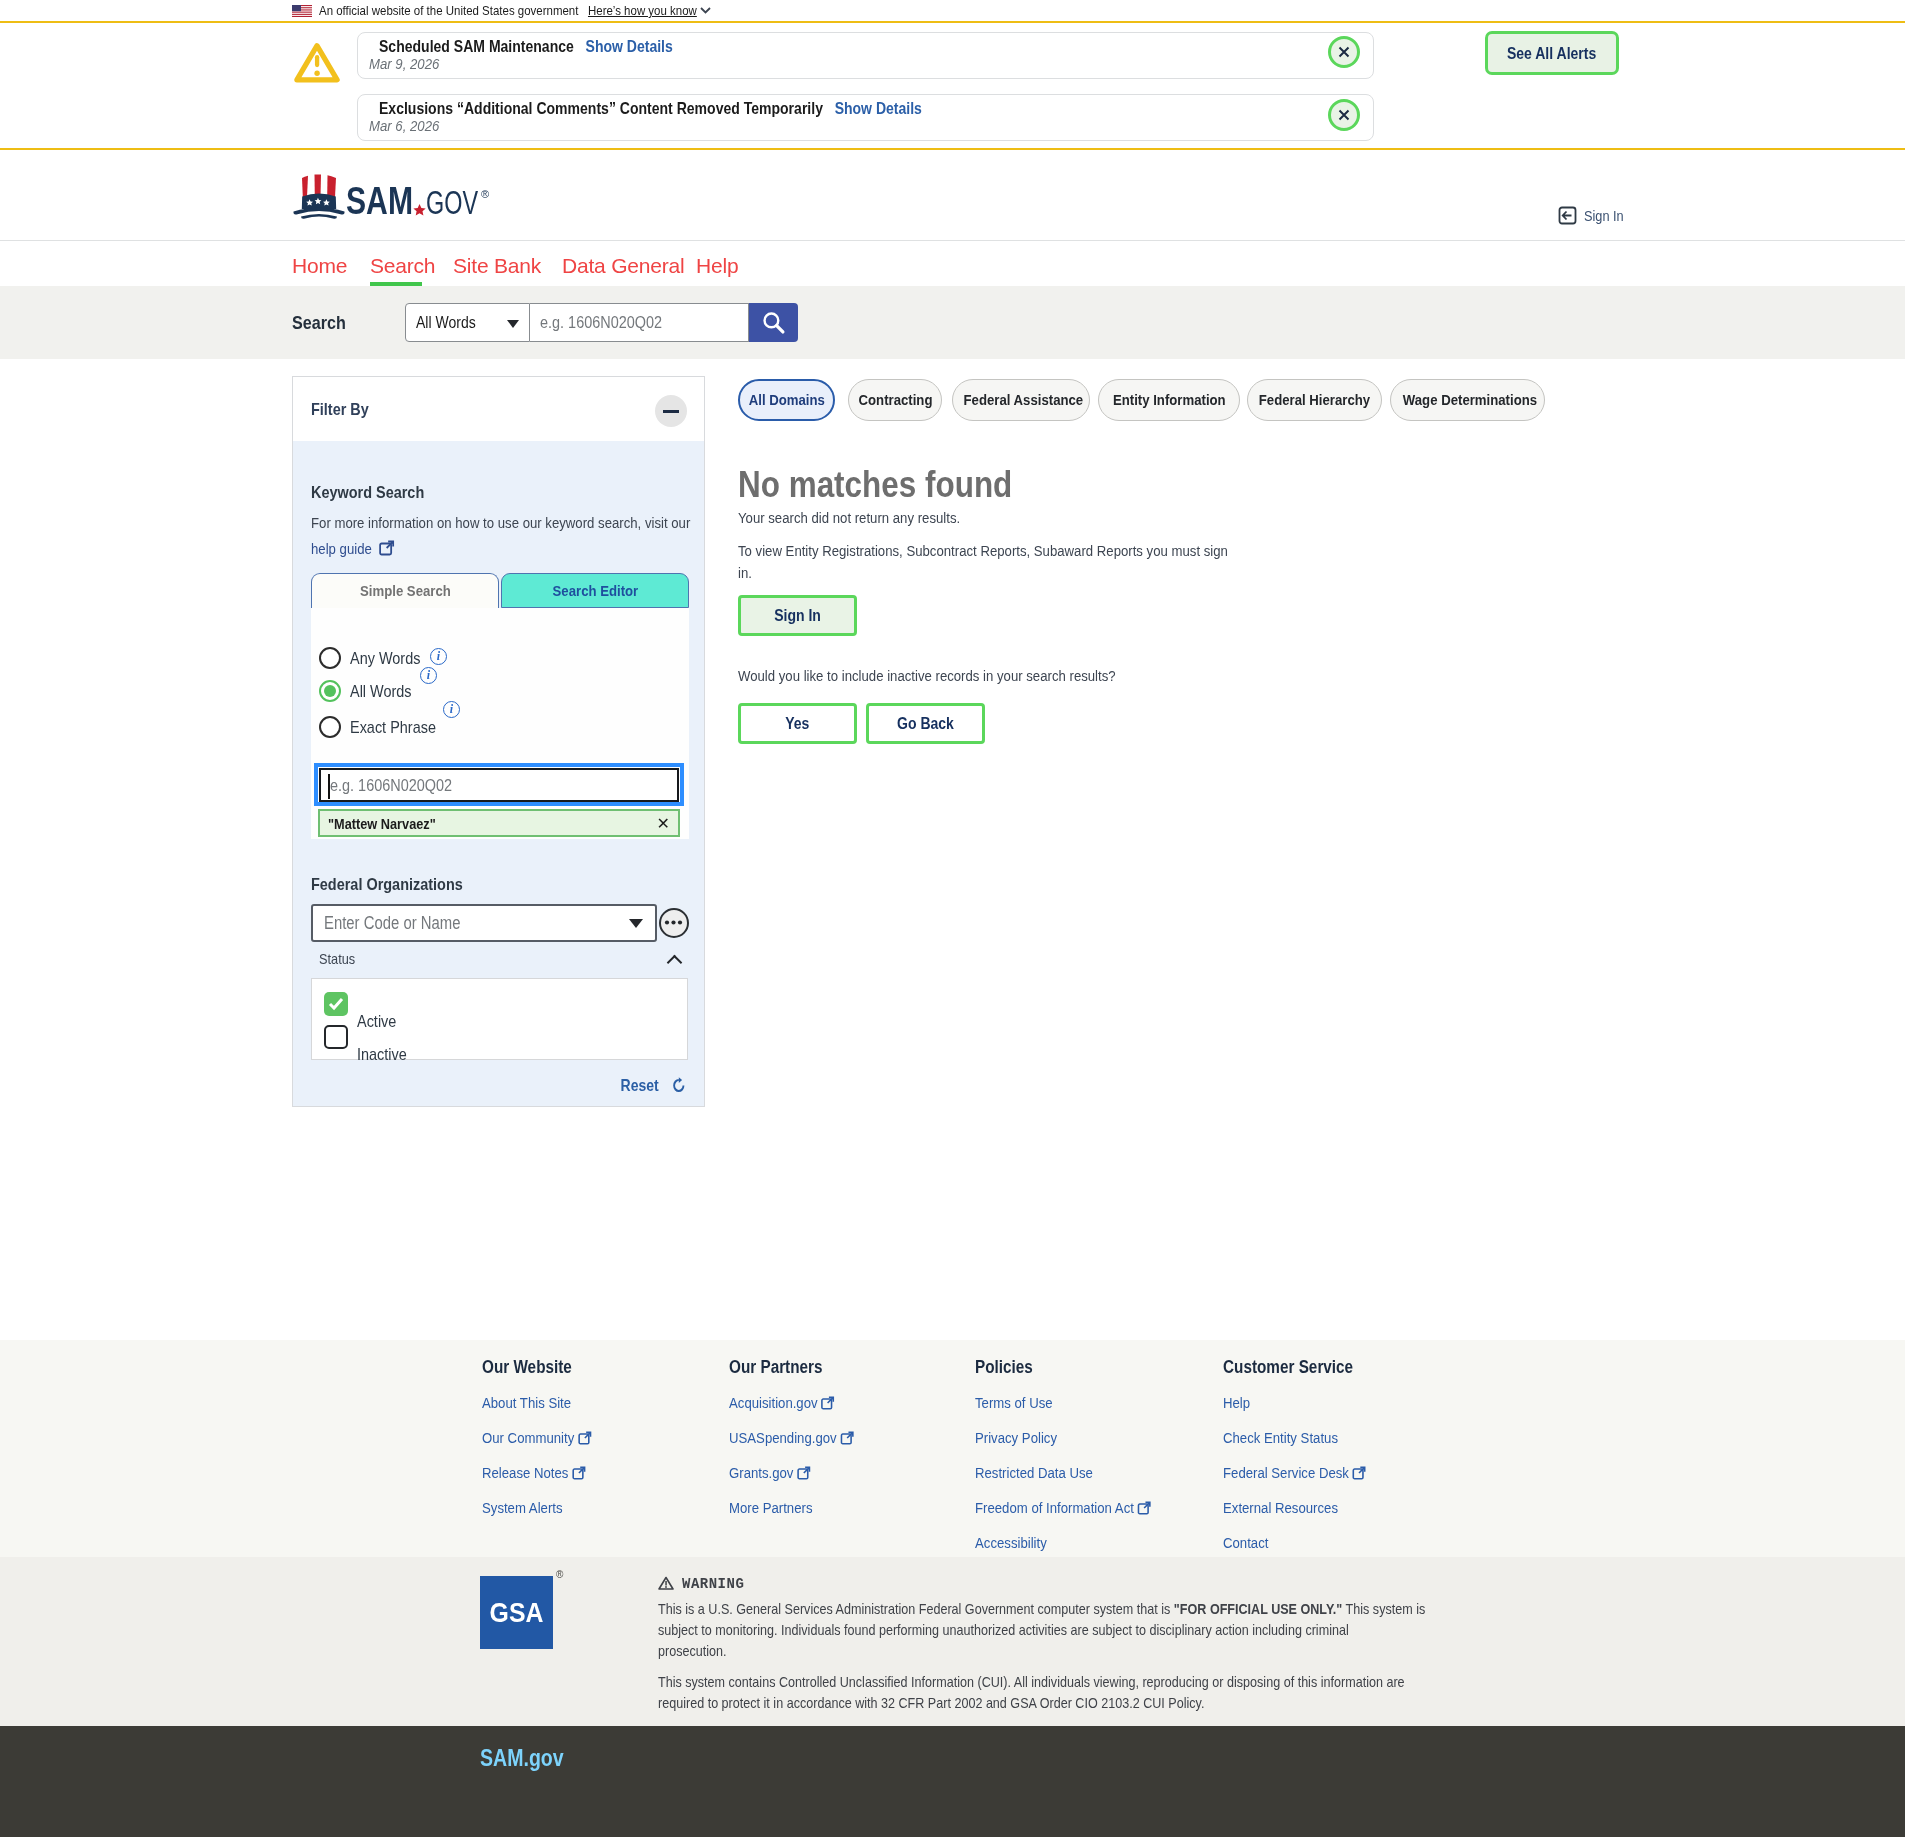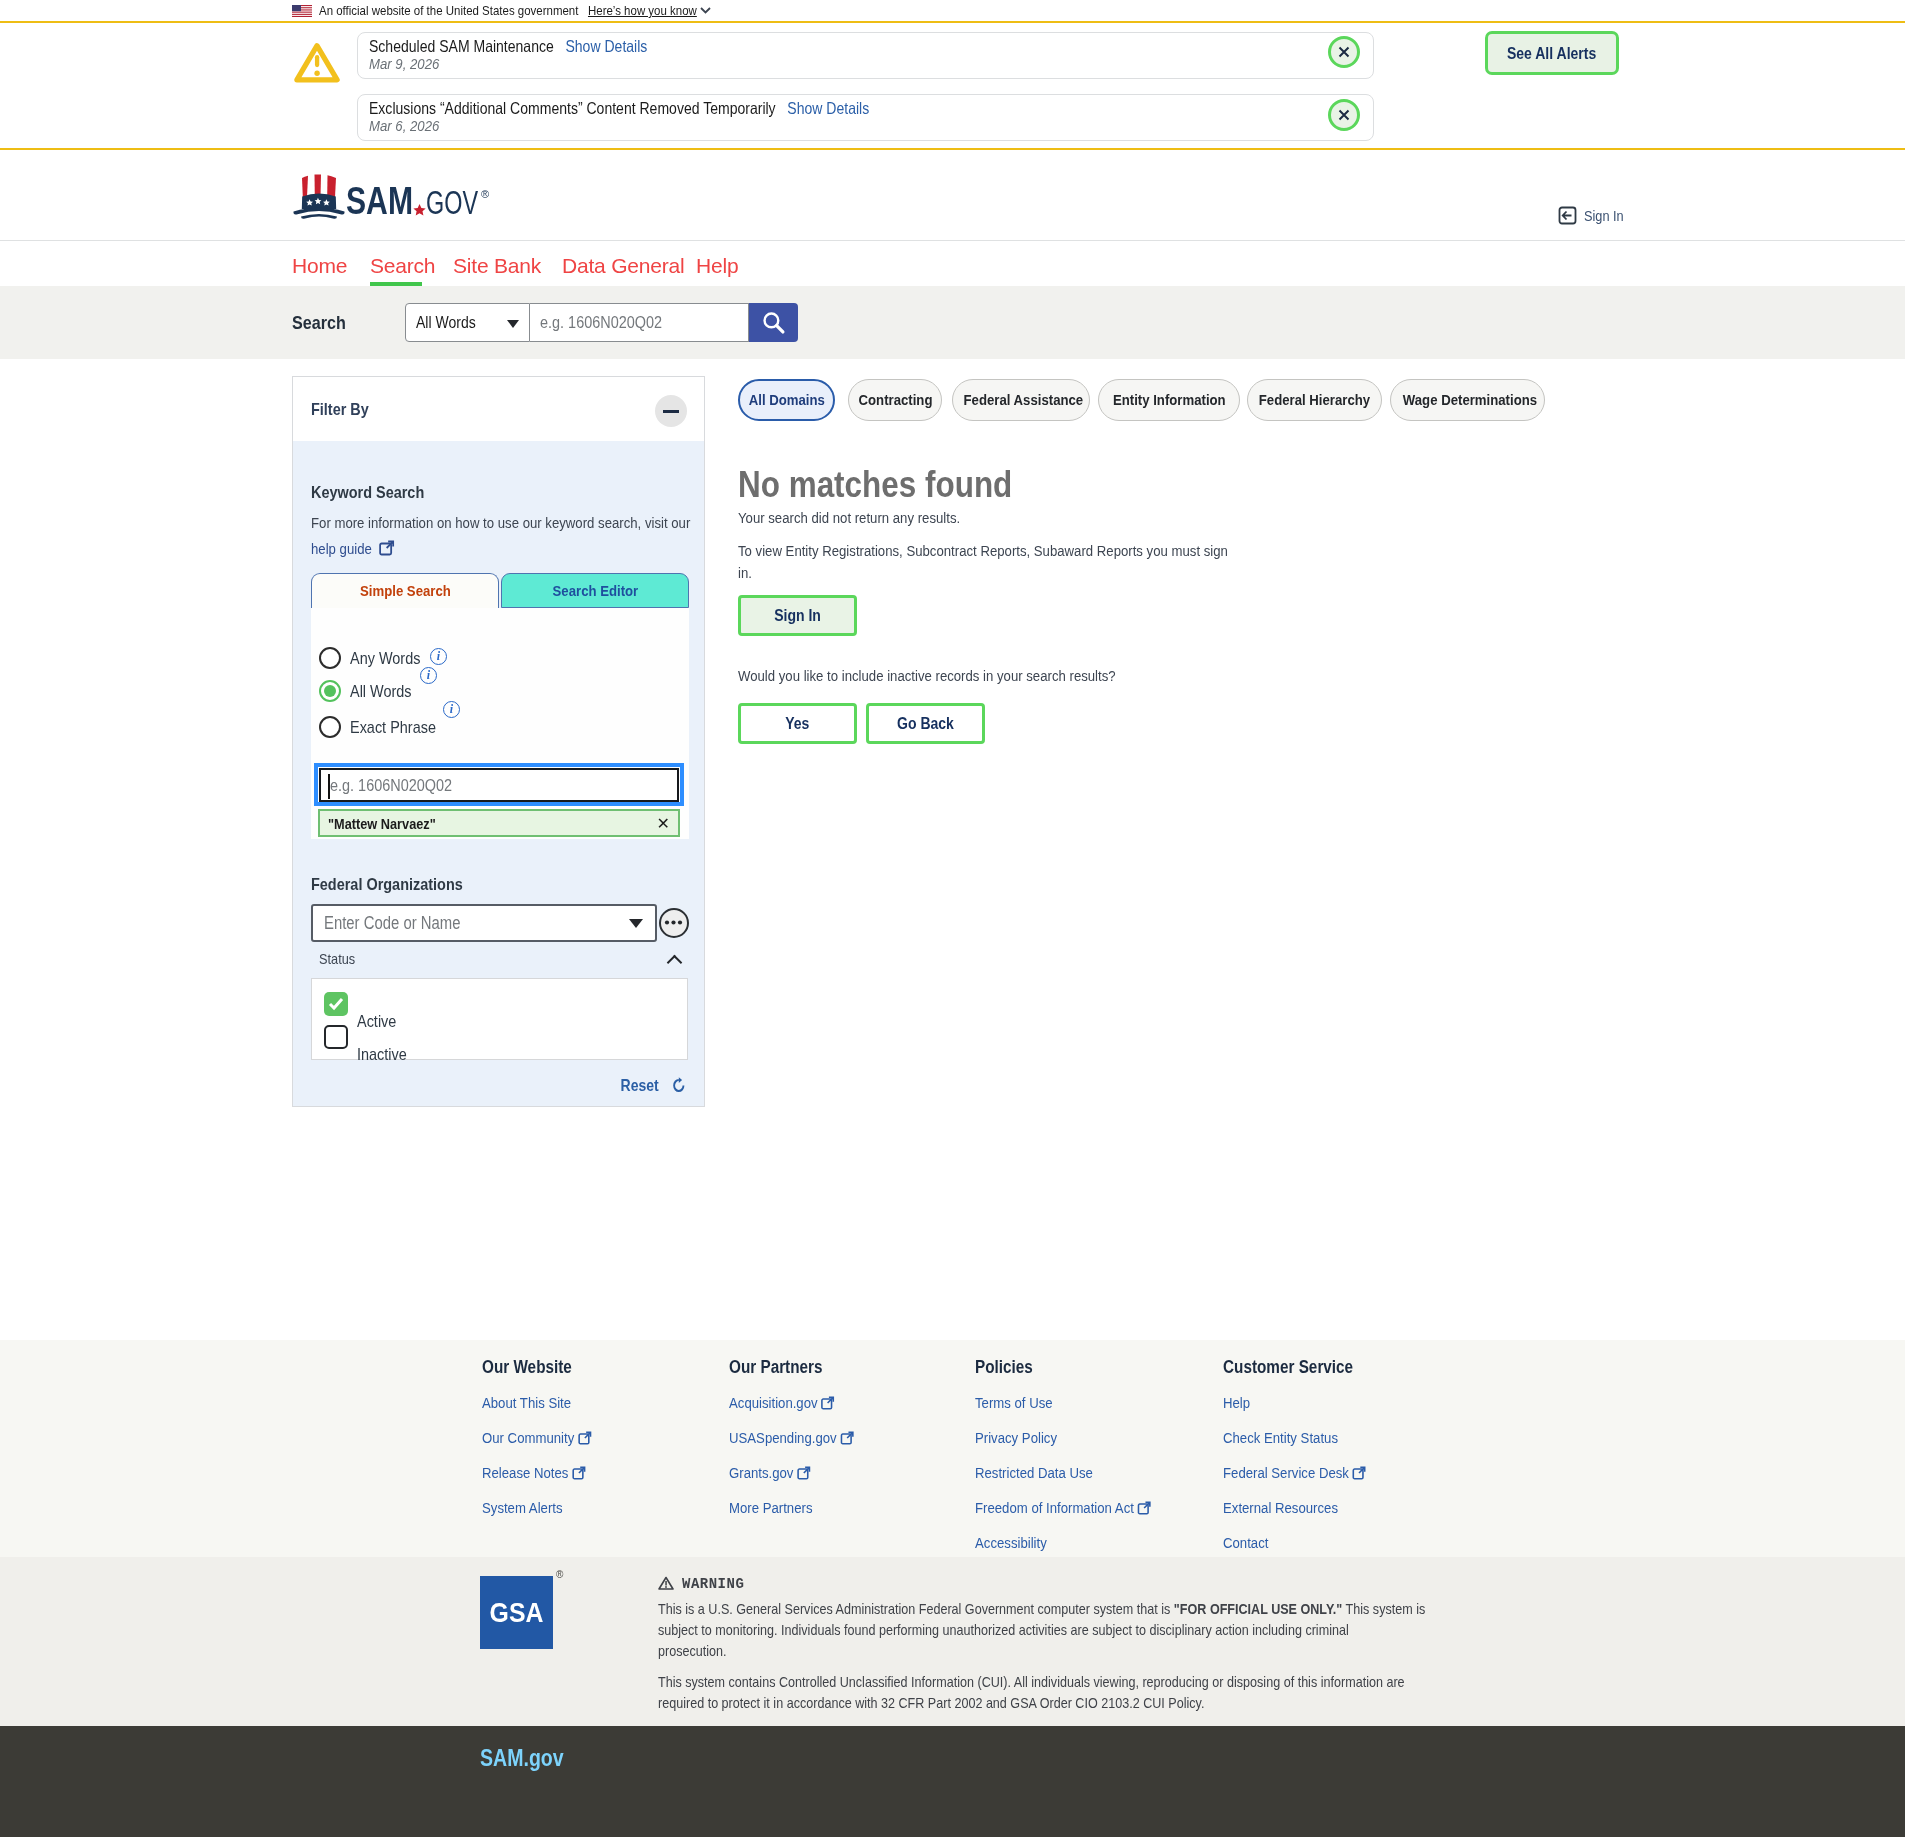--- a/index.html
+++ b/index.html
@@ -13,21 +13,21 @@
 
 #govbar { position:absolute; left:0; top:0; width:1905px; height:21px; background:#fff; }
 #govbar .inner { position:absolute; left:292px; top:0; height:21px; display:flex; align-items:center; font-size:13.5px; color:#1b1b1b; }
 #govbar a { color:#1b1b1b; }
 #yline1 { position:absolute; left:0; top:21px; width:1905px; height:2px; background:#eebd14; }
 #yline2 { position:absolute; left:0; top:148px; width:1905px; height:2px; background:#eebd14; }
 
 
 #alerts { position:absolute; left:0; top:23px; width:1905px; height:125px; background:#fff; }
 .alertbox { position:absolute; left:357px; width:1017px; height:47px; background:#fff; border:1px solid #dcdee0; border-radius:8px; }
-.alertbox .t1 { position:absolute; left:11px; top:4px; font-size:16.5px; color:#1b1b1b; font-weight:normal; white-space:nowrap; }
+.alertbox .t1 { position:absolute; left:21px; top:4px; font-size:16.5px; color:#1b1b1b; font-weight:bold; white-space:nowrap; }
 .alertbox .t1 a { color:#2b5fa8; text-decoration:none; }
 .alertbox .t2 { position:absolute; left:11px; top:22px; font-size:15.5px; color:#6a7076; font-style:italic; }
 .closebtn { position:absolute; width:32px; height:32px; border-radius:50%; border:3px solid #5bd75b; background:#e9f3e6; }
 .closebtn svg { position:absolute; left:6px; top:6px; }
 #seeall { position:absolute; left:1485px; top:8px; width:134px; height:44px; background:#e8f2e5; border:3px solid #5bd75b; border-radius:7px; color:#16305f; font-weight:bold; font-size:16.5px; text-align:center; line-height:38px; }
 
 
 #header { position:absolute; left:0; top:150px; width:1905px; height:90px; background:#fff; }
 #signin { position:absolute; left:1558px; top:56px; display:flex; align-items:center; gap:7px; color:#3a5070; font-size:15px; }
 
@@ -53,21 +53,21 @@
 #phead .t { position:absolute; left:18px; top:23px; font-size:17px; font-weight:bold; color:#30405a; }
 #pminus { position:absolute; left:362px; top:18px; width:32px; height:32px; border-radius:50%; background:#e5e5e5; }
 #pminus::after { content:""; position:absolute; left:8px; top:14.5px; width:16px; height:3px; background:#1c2b43; }
 .pc { position:absolute; left:18px; }
 #kwh { top:106px; font-size:17px; font-weight:bold; color:#2f3a45; }
 #kwp { top:133px; width:460px; font-size:15.5px; line-height:26px; color:#3d4551; }
 #kwp a { color:#2f4d8f; text-decoration:none; }
 
 #tabs { position:absolute; left:18px; top:196px; width:378px; height:36px; }
 .tab { position:absolute; top:0; height:35px; border:1px solid #4f74b0; border-radius:9px 9px 0 0; font-weight:bold; font-size:15.5px; text-align:center; line-height:33px; }
-#tab1 { left:0; width:188px; background:#fcfcf9; border-bottom:none; color:#c2410c; height:36px; }
+#tab1 { left:0; width:188px; background:#fcfcf9; border-bottom:none; color:#737373; height:36px; }
 #tab2 { left:190px; width:188px; background:#5eead4; color:#1f4f9e; }
 #tabc { position:absolute; left:18px; top:231px; width:378px; height:231px; background:#fefefe; }
 
 .radio { position:absolute; left:8px; width:22px; height:22px; border:2.5px solid #2c2c2c; border-radius:50%; background:#fff; }
 .radio.sel { border-color:#53c25d; }
 .radio.sel::after { content:""; position:absolute; left:2.5px; top:2.5px; width:12px; height:12px; border-radius:50%; background:#53c25d; }
 .rlab { position:absolute; left:39px; font-size:17px; color:#2f3a45; }
 .info { position:absolute; width:17px; height:17px; border:1.7px solid #2968c8; border-radius:50%; color:#2968c8; font-size:12px; font-weight:bold; font-style:italic; text-align:center; line-height:14px; font-family:"Liberation Serif",serif; }
 
 #kwring { position:absolute; left:3px; top:155px; width:370px; height:43px; border:4px solid #2e8eff; background:#fff; }

